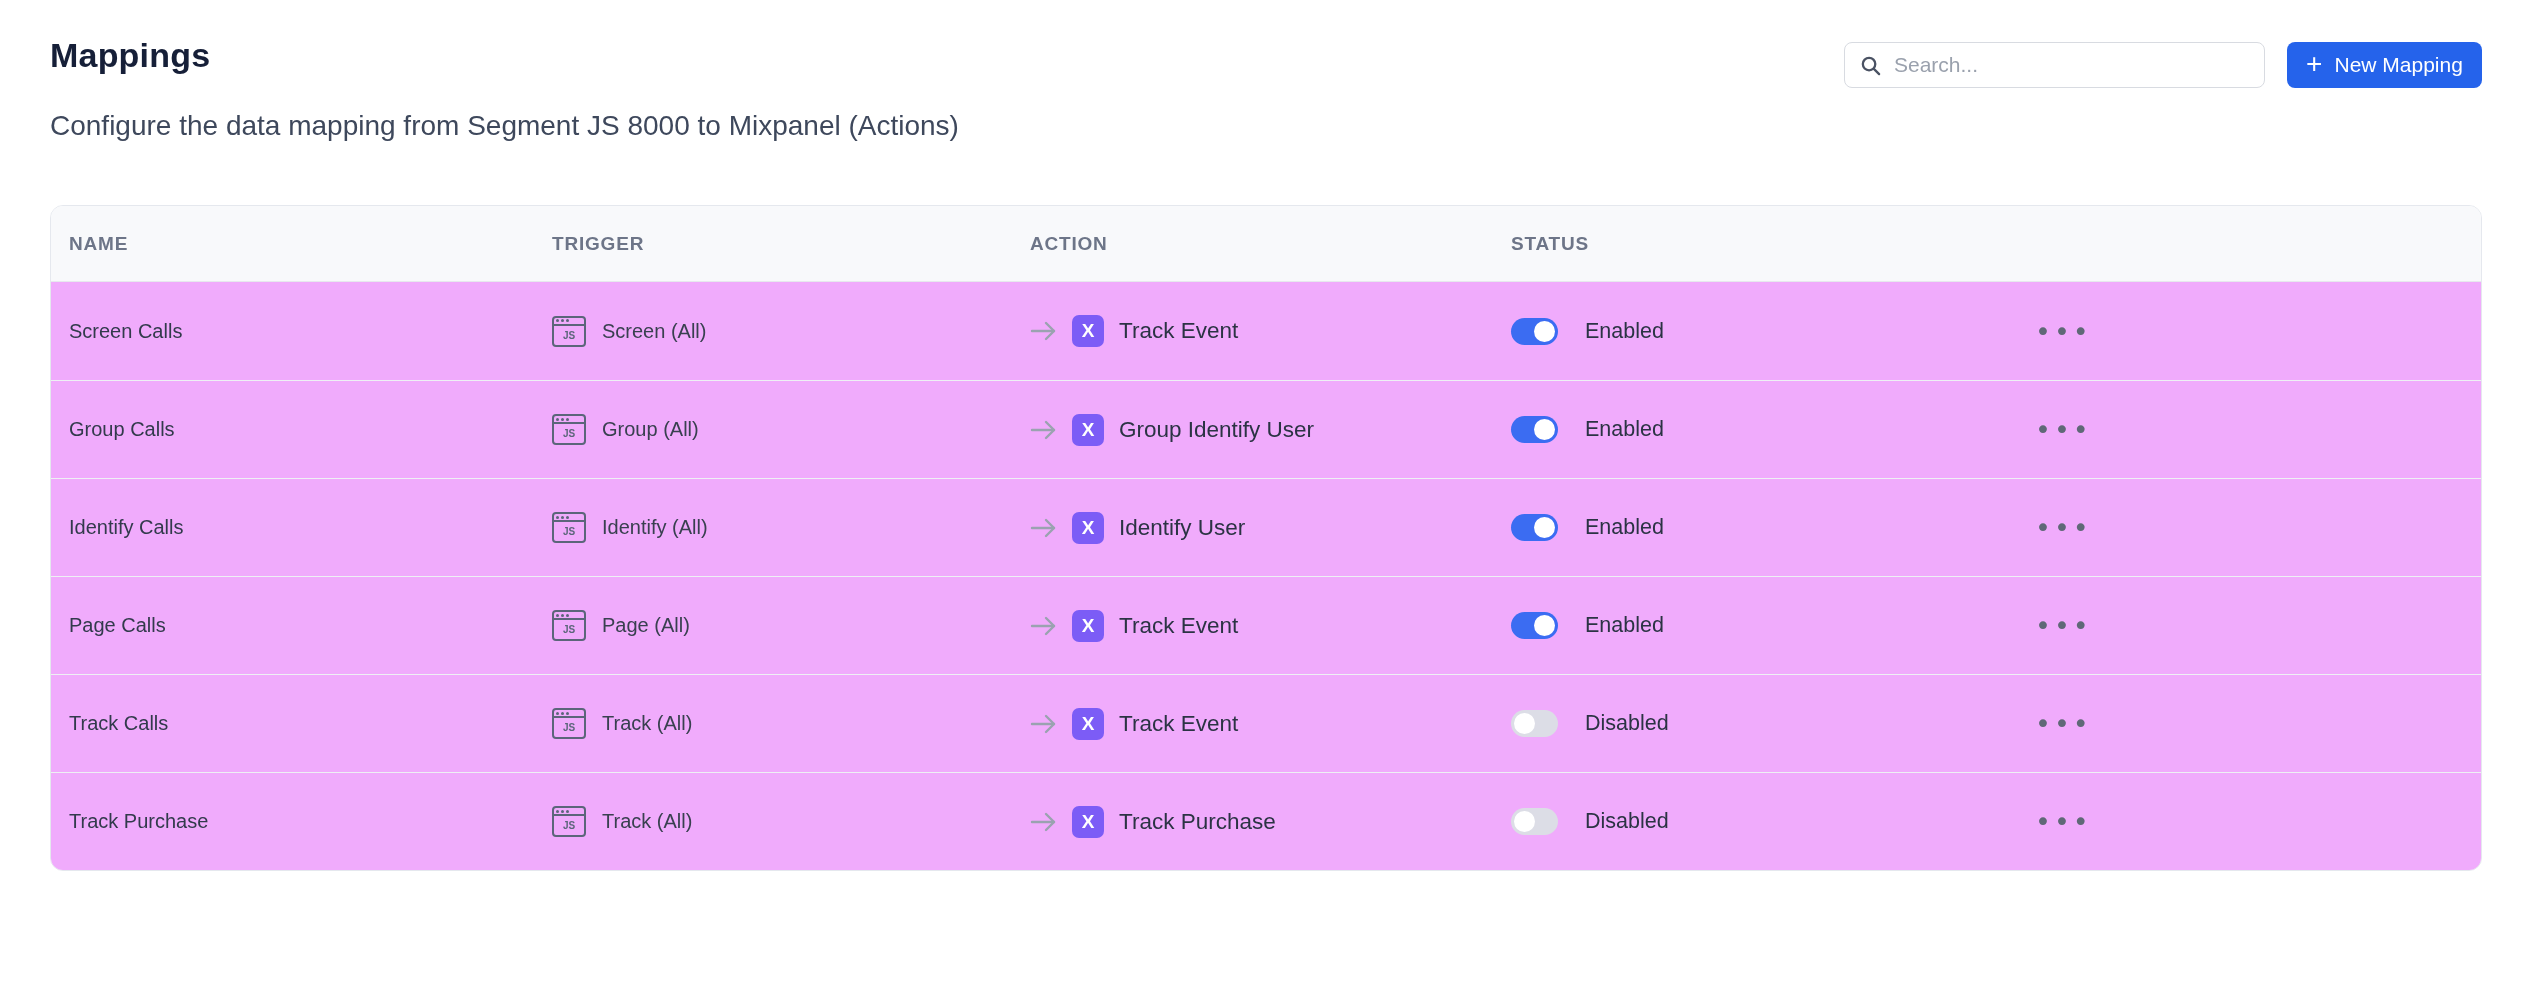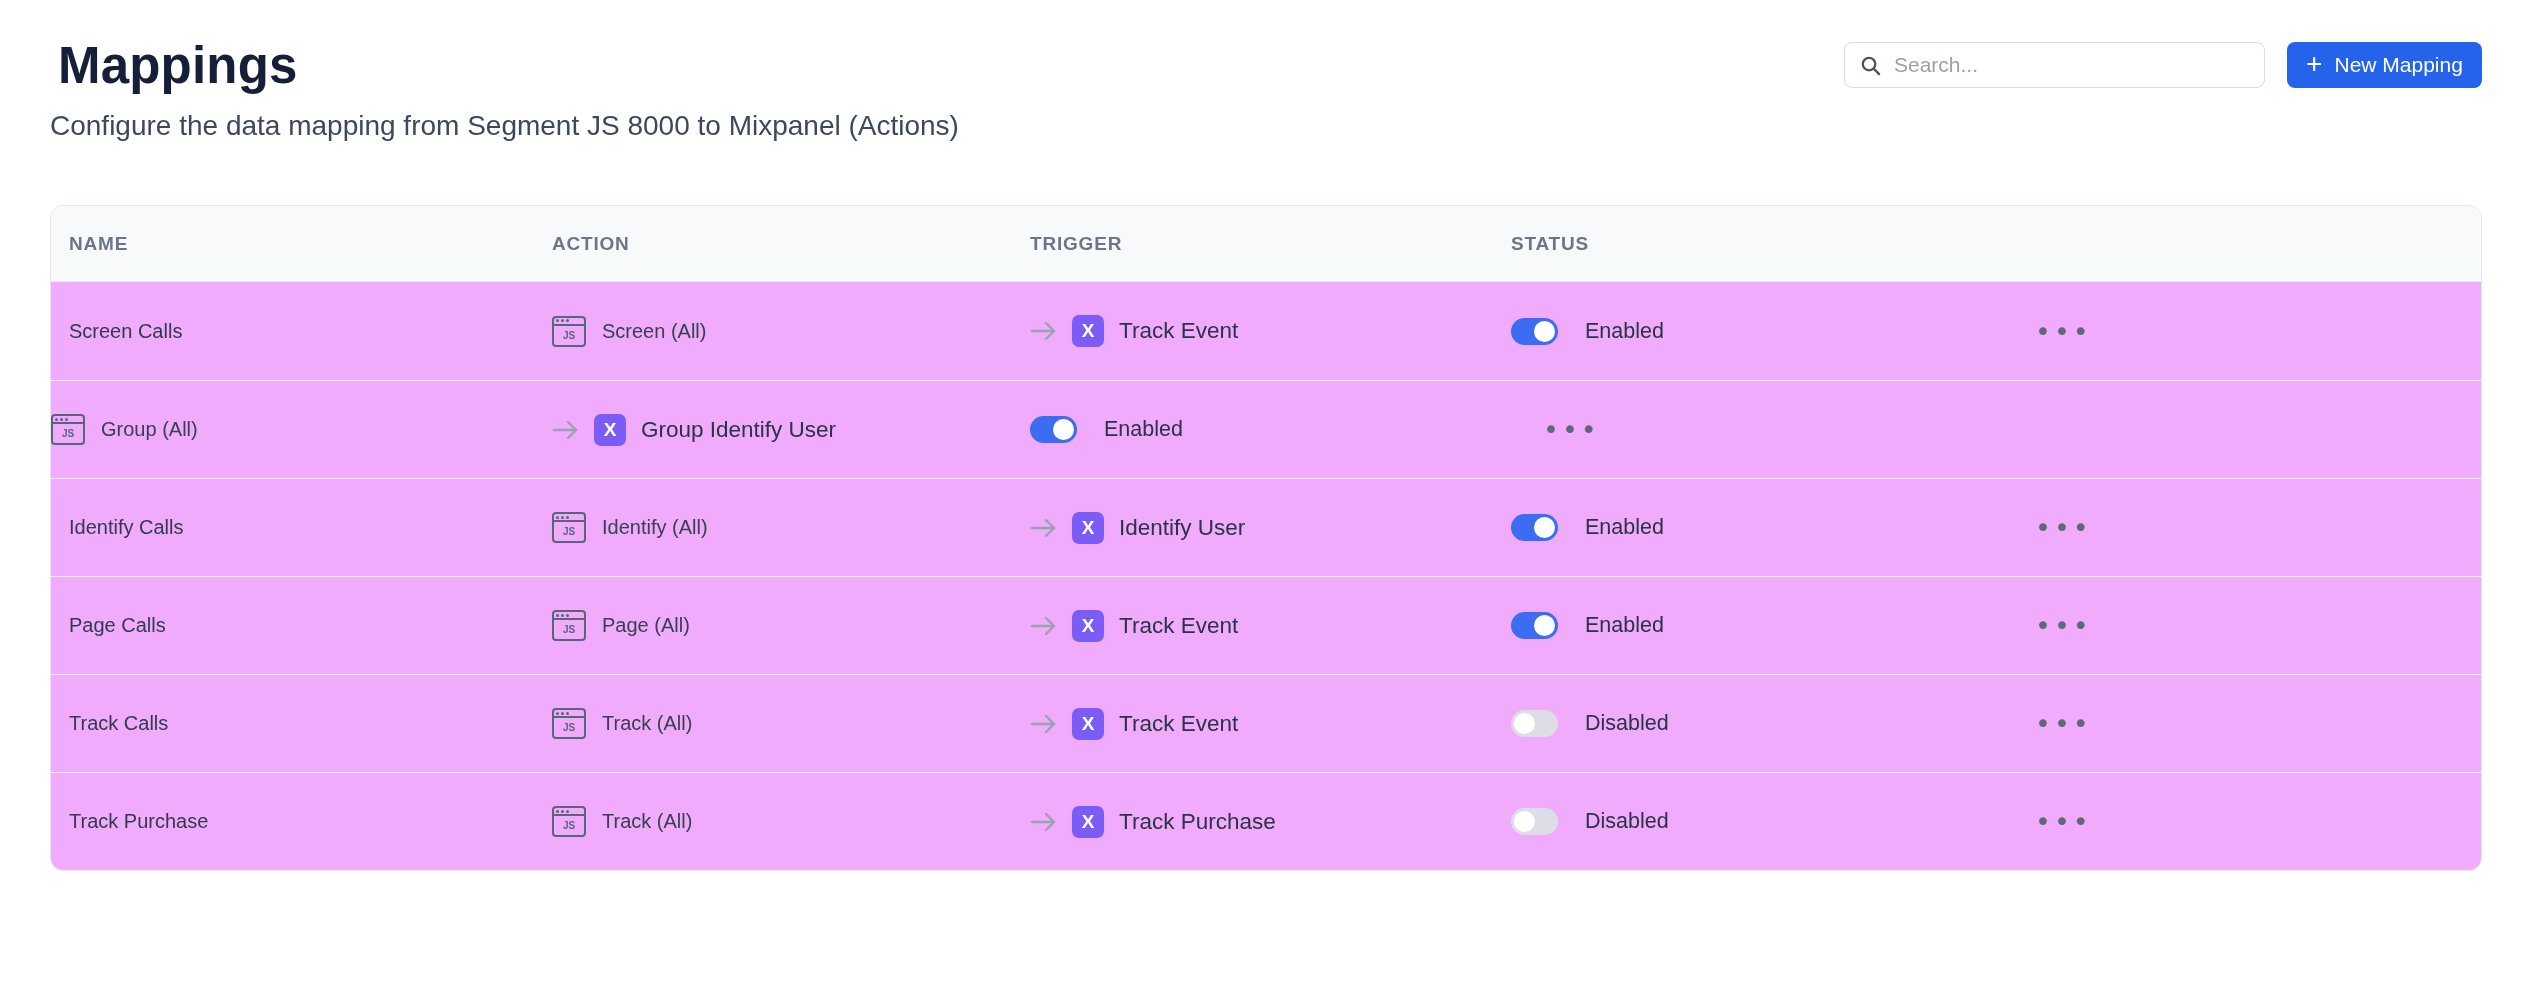--- a/index.html
+++ b/index.html
@@ -8,22 +8,22 @@
     width: 2532px; height: 1004px;
     font-family: "Liberation Sans", sans-serif;
     color: #323a4c;
     position: relative;
     overflow: hidden;
   }
   .page { position: relative; width: 2532px; height: 1004px; background: #fff; }
 
   
   .page-title {
-    position: absolute; left: 58px; top: 36px;
-    font-size: 51px; font-weight: 700; color: #161f38;
+    position: absolute; left: 50px; top: 36px;
+    font-size: 34px; font-weight: 700; color: #161f38;
     letter-spacing: 0.2px;
   }
   .page-subtitle {
     position: absolute; left: 50px; top: 110px;
     font-size: 28px; font-weight: 400; color: #3e485c;
   }
 
   .search-box {
     position: absolute; left: 1844px; top: 42px;
     width: 421px; height: 46px;
@@ -151,22 +151,22 @@
   </div>
 
   <button class="new-mapping-btn">
     <span class="plus">+</span>
     <span class="label">New Mapping</span>
   </button>
 
   <div class="card">
     <div class="grid thead">
       <div class="th name">Name</div>
+      <div class="th trigger">Trigger</div>
       <div class="th action">Action</div>
-      <div class="th trigger">Trigger</div>
       <div class="th status">Status</div>
       <div class="th menu"></div>
     </div>
     <div id="tbody">
   <div class="grid row">
     <div class="cell name">Screen Calls</div>
 
     <div class="cell trigger">
       <span class="js-window">
         <span class="bar">
@@ -194,20 +194,21 @@
             </button>
       <span>Enabled</span>
     </div>
 
     <div class="cell menu">
       <button class="ellipsis-btn">•••</button>
     </div>
   </div>
 
   <div class="grid row">
+    <div class="cell name">Group Calls</div>
 
     <div class="cell trigger">
       <span class="js-window">
         <span class="bar">
                 <i></i>
                 <i></i>
                 <i></i>
               </span>
         <span class="body">JS</span>
       </span>

